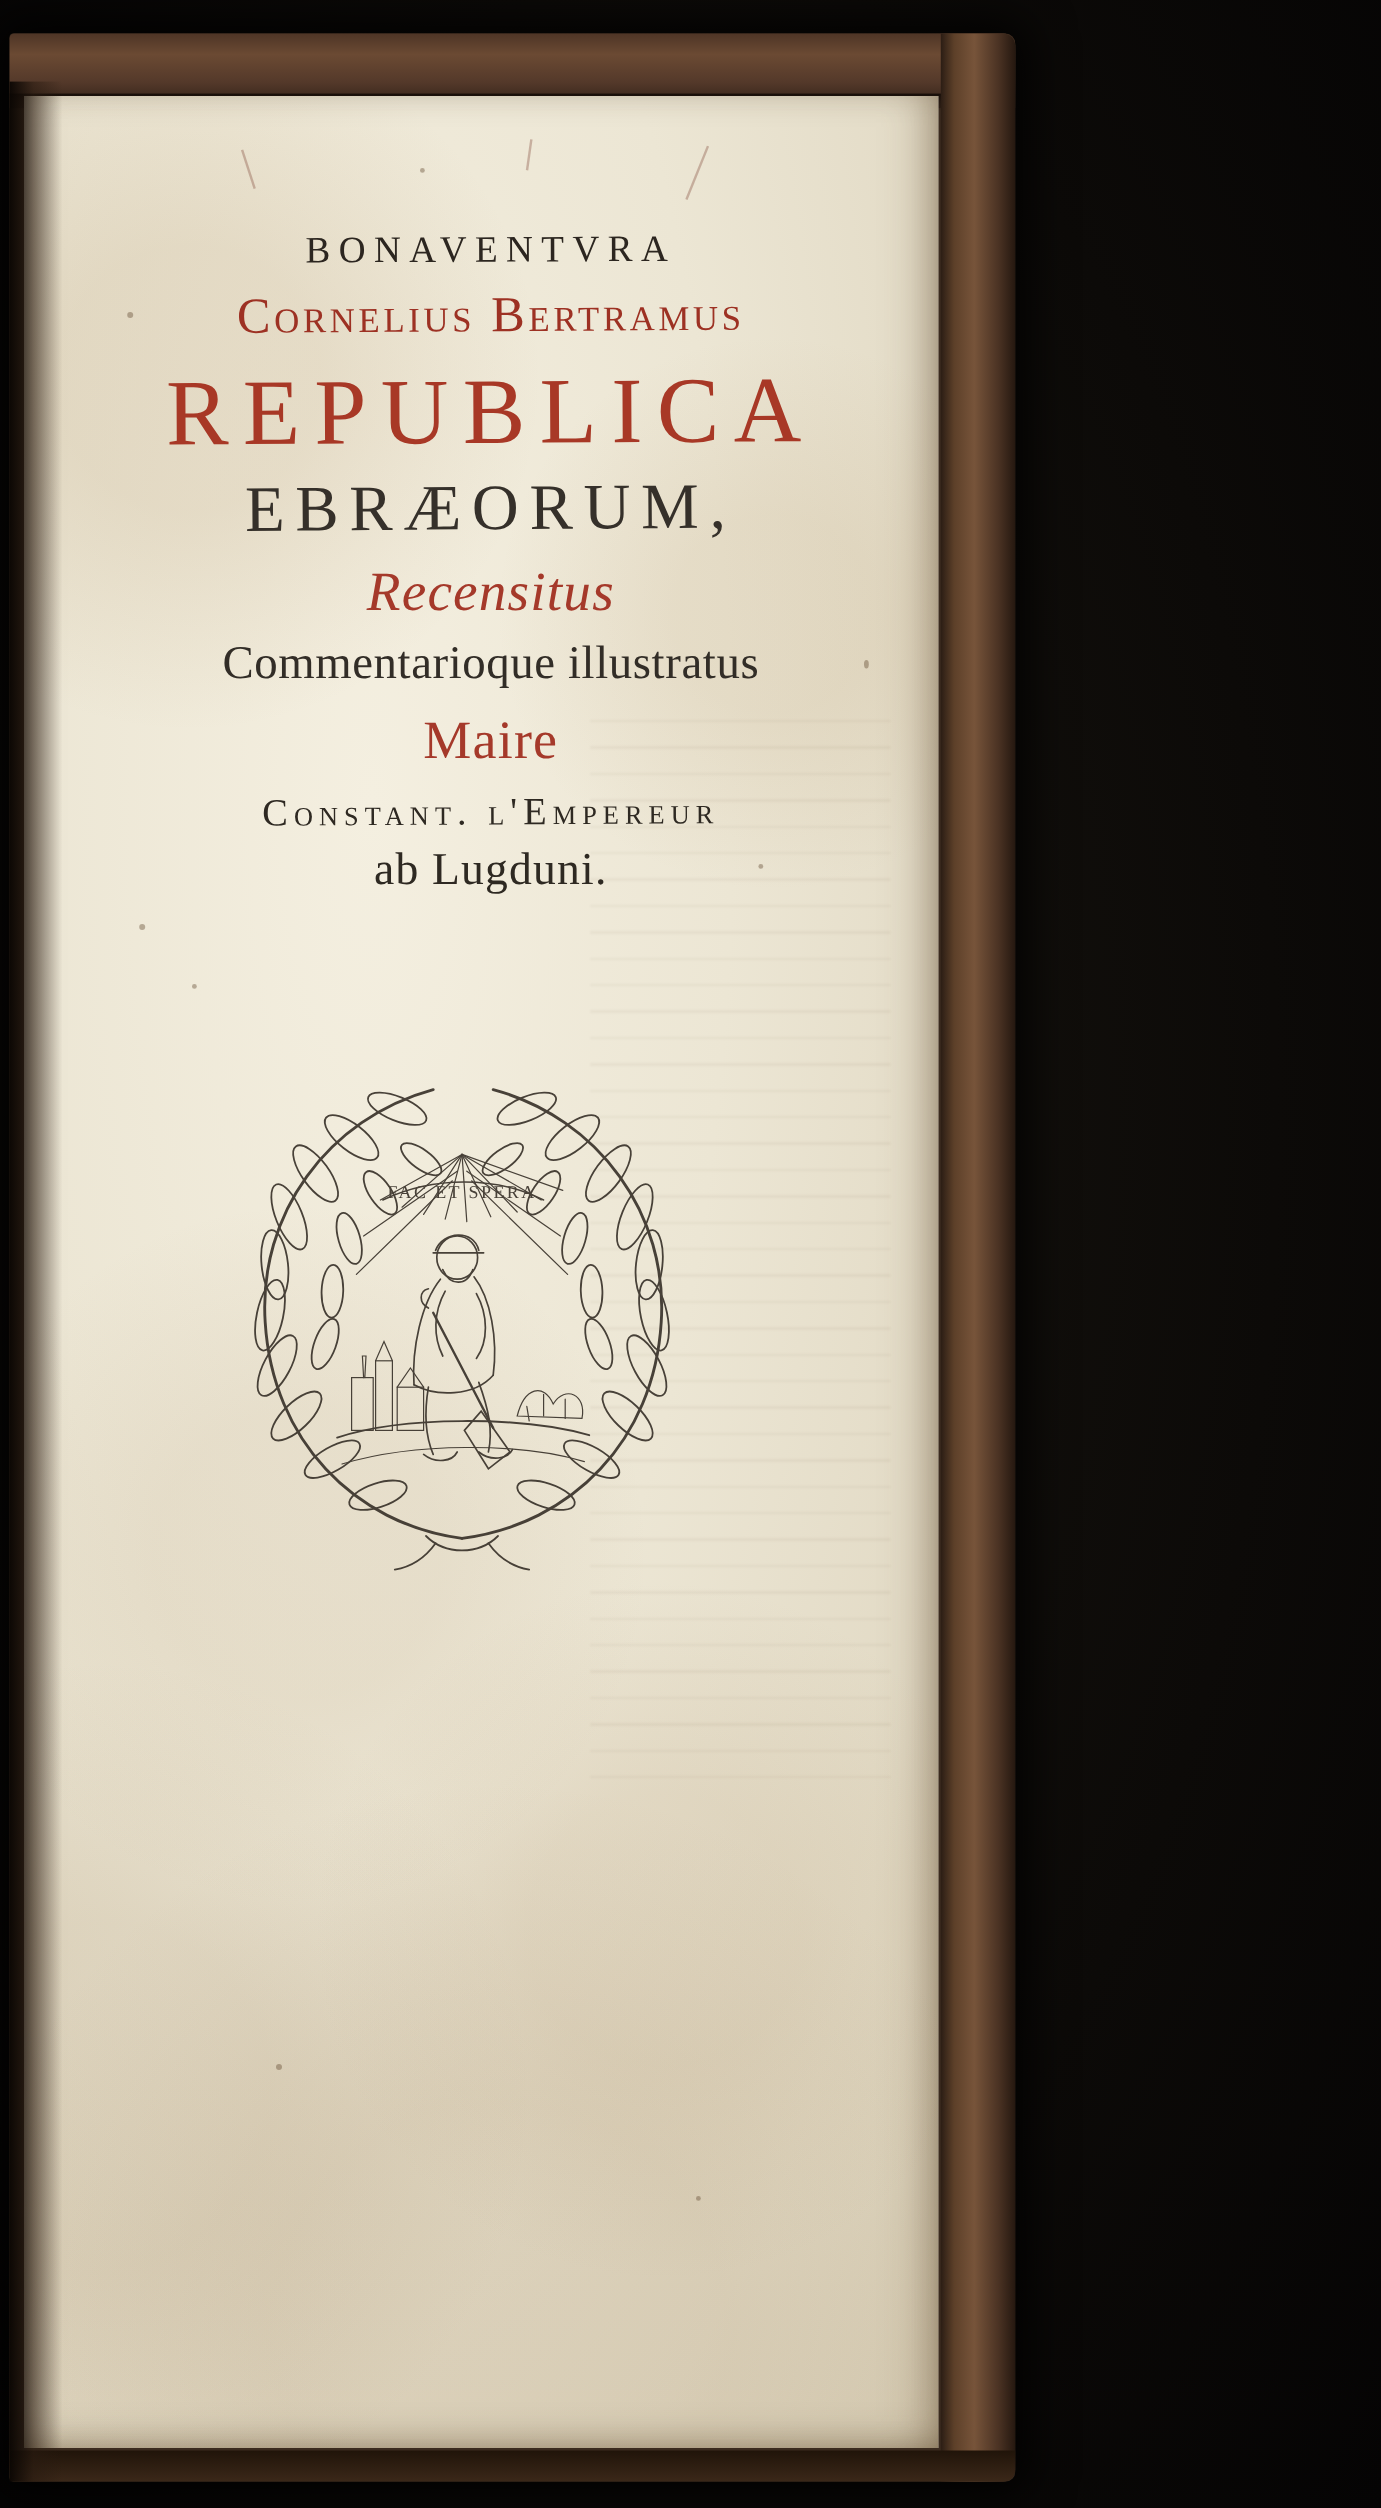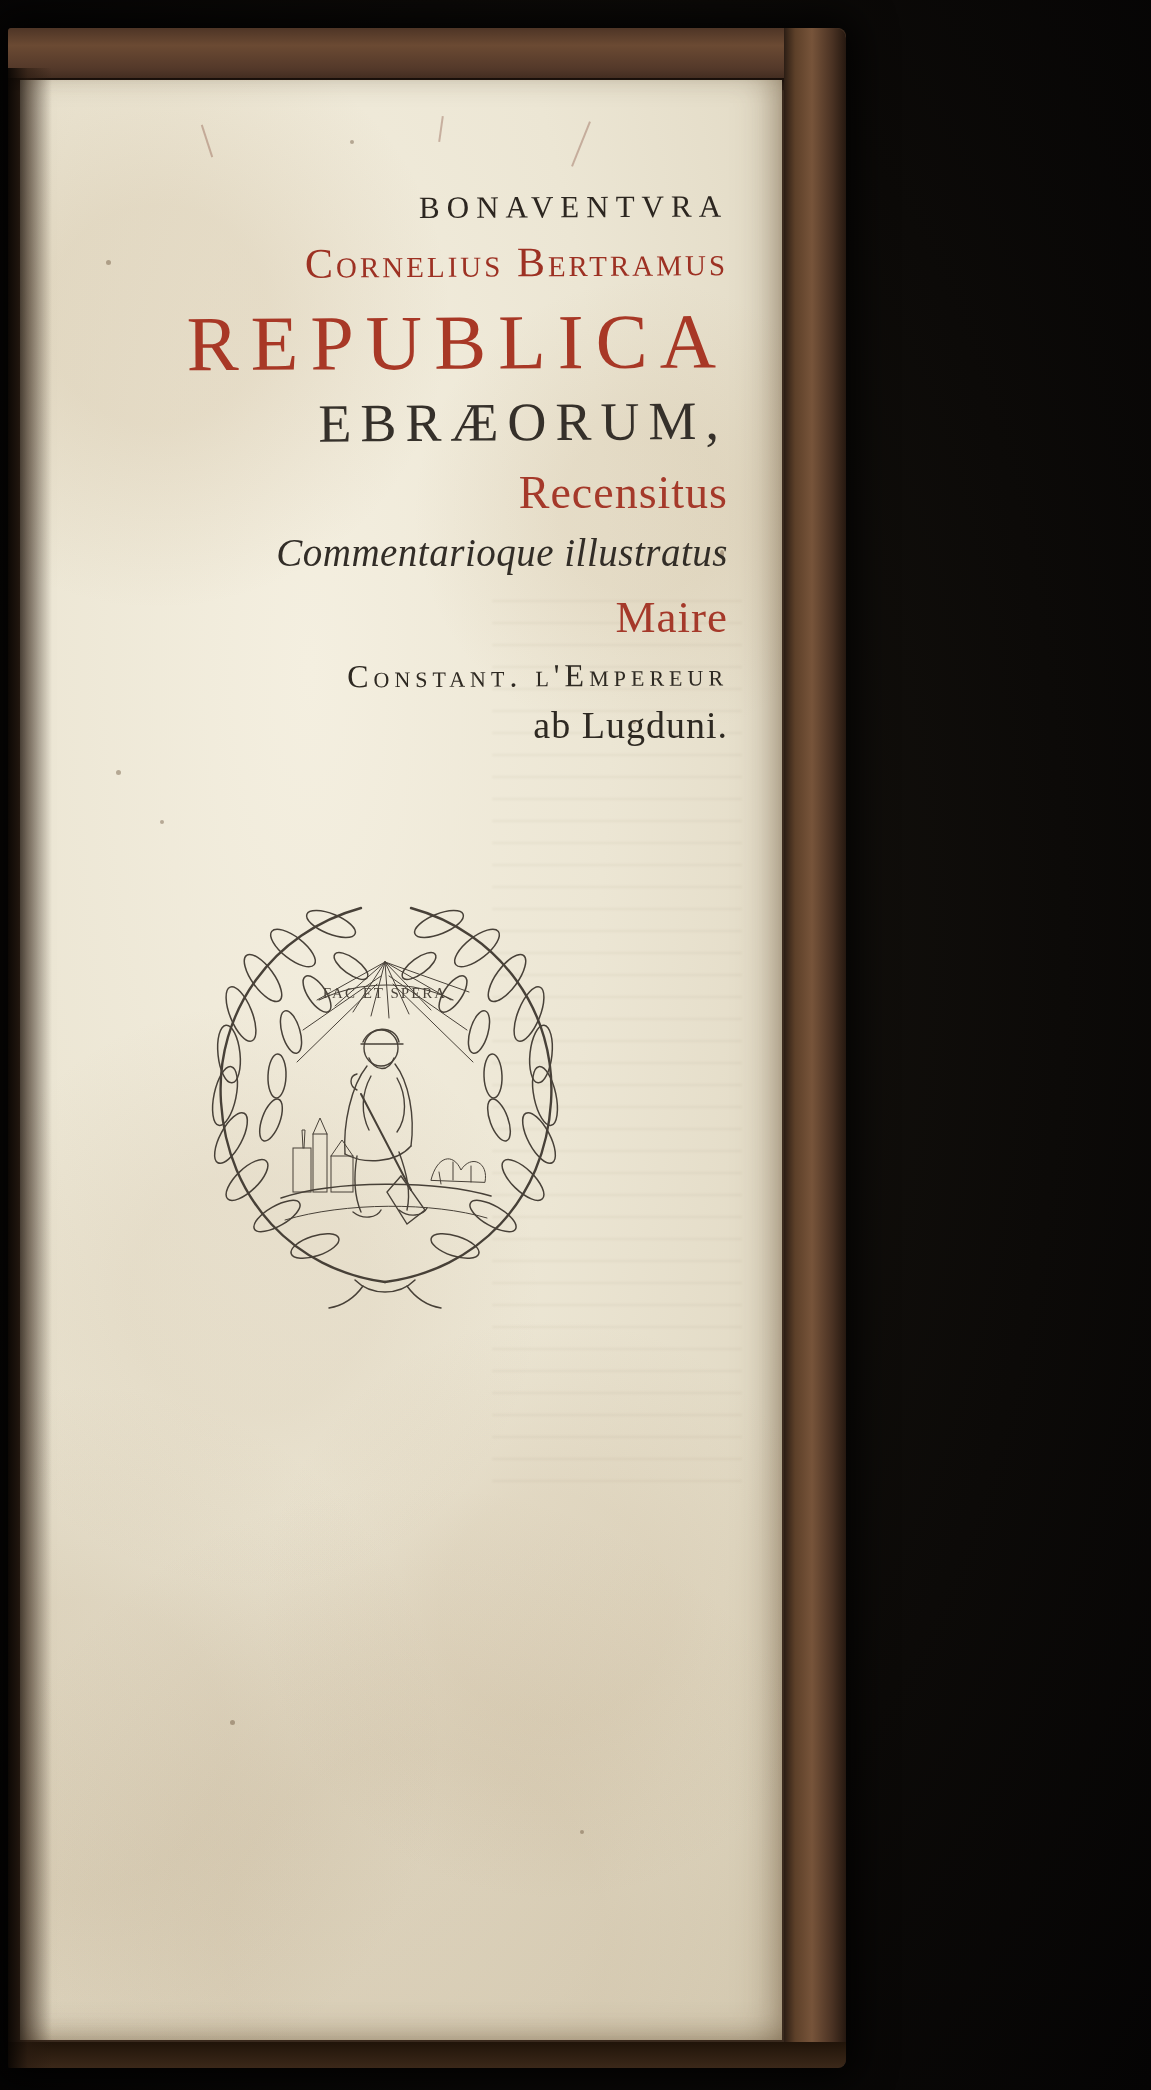--- a/index.html
+++ b/index.html
@@ -119,21 +119,21 @@
       repeating-linear-gradient(180deg, rgba(90,70,45,.55) 0 2px, rgba(0,0,0,0) 2px 22px);
     filter: blur(1px);
     pointer-events: none;
   }
 
   
   .title-block {
     position: absolute;
     left: 0; right: 0;
     top: 112px;
-    text-align: right;
+    text-align: center;
     padding: 0 54px 0 70px;
   }
   .ln { margin: 0; line-height: 1.04; }
 
   .l-author-top {
     font-size: 31px;
     letter-spacing: 7px;
     color: #2c2620;
     font-variant: small-caps;
     text-transform: uppercase;
@@ -169,24 +169,24 @@
     letter-spacing: 9px;
     color: #35302a;
     margin-bottom: 18px;
     transform: rotate(-0.4deg);
   }
   .l-recensitus {
     font-size: 46px;
     color: #a5392a;
     letter-spacing: 1px;
     margin-bottom: 16px;
+    font-style: italic;
   }
   .l-commentarioque {
     font-size: 39px;
-    font-style: italic;
     color: #322d27;
     letter-spacing: .5px;
     margin-bottom: 20px;
   }
   .l-opera {
     font-size: 45px;
     color: #a5392a;
     letter-spacing: 1px;
     margin-bottom: 20px;
   }

